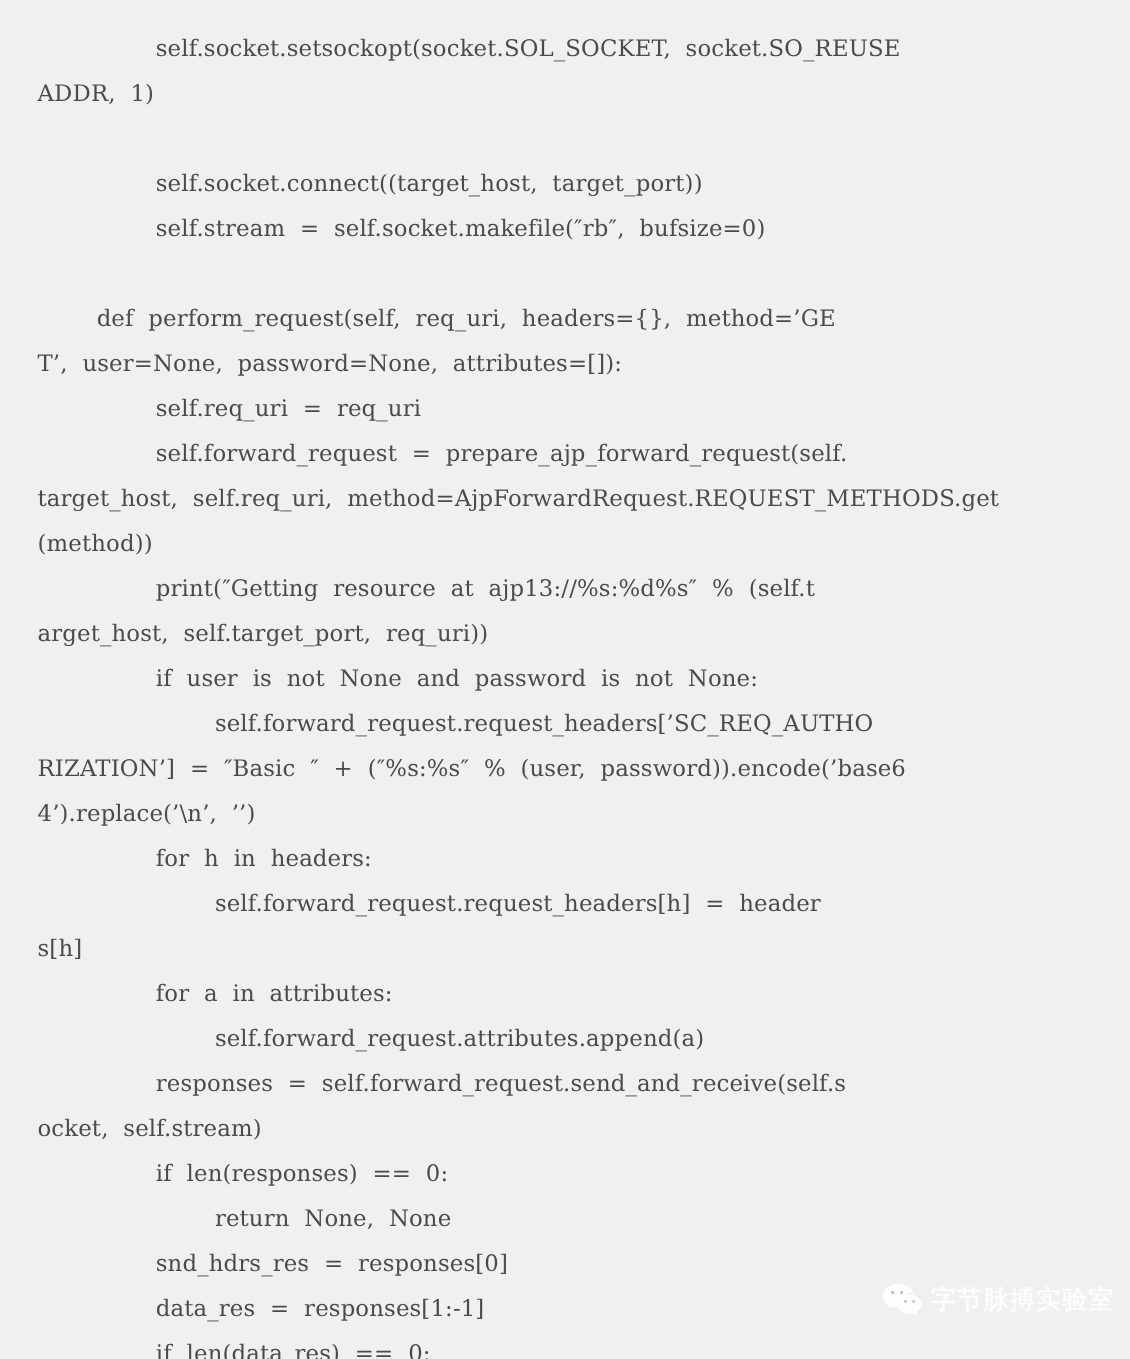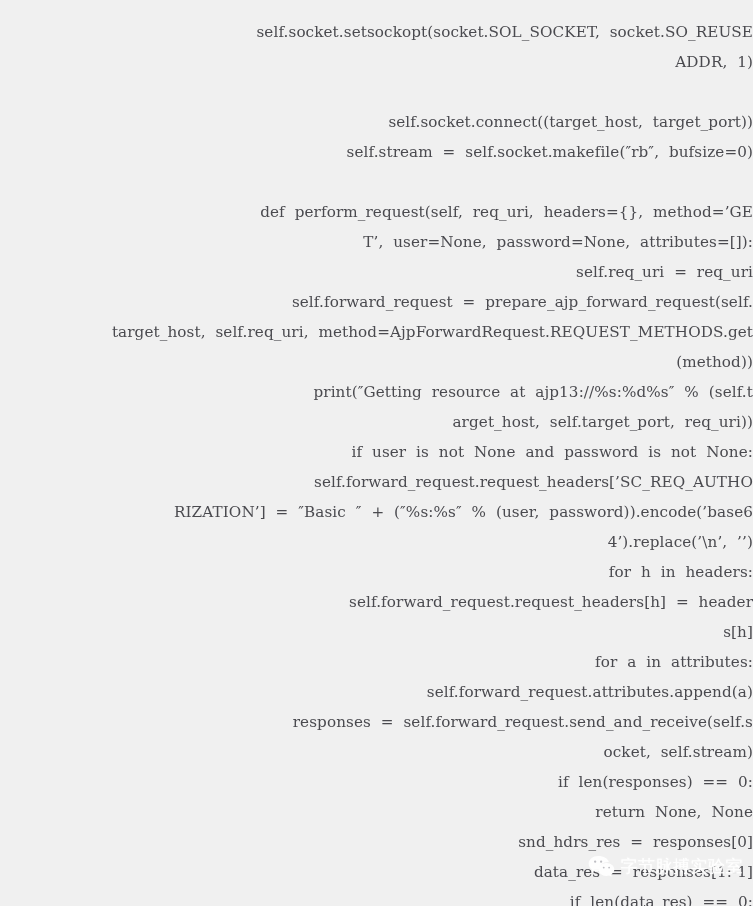--- a/index.html
+++ b/index.html
@@ -33,21 +33,20 @@
     letter-spacing: 0.1px;
     white-space: pre;
   }
   .code-line {
     height: 30px;
     line-height: 30px;
     white-space: pre;
     padding-left: 25px;
     box-sizing: border-box;
     font-variant-ligatures: none;
-    text-align: right;
   }
   .code-line.blank {
     height: 30px;
   }
   
   #watermark {
     position: absolute;
     right: 10px;
     bottom: 28px;
     display: flex;

